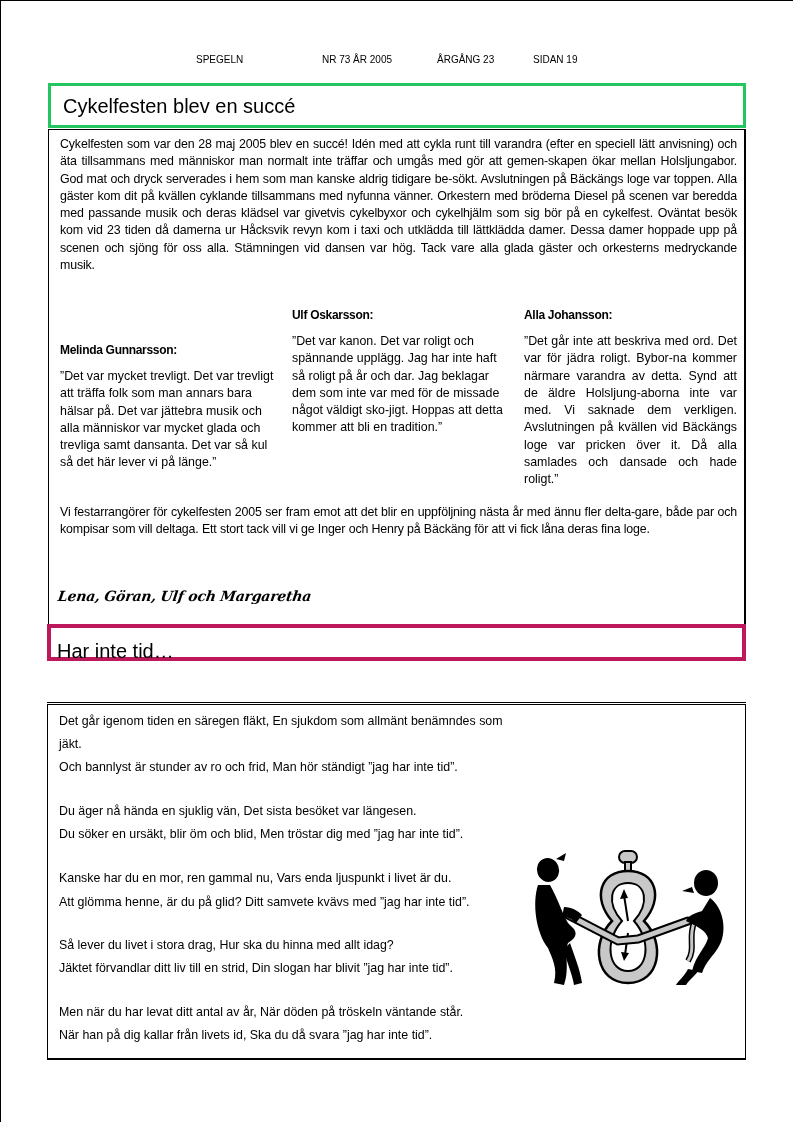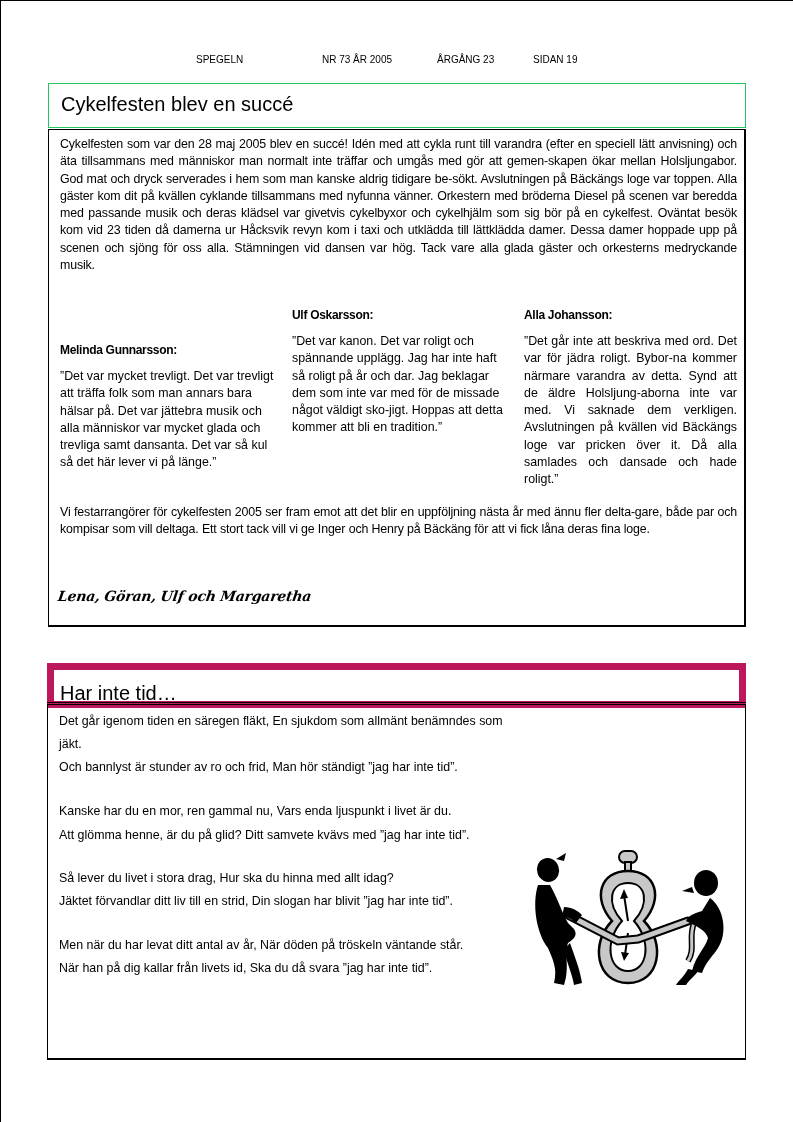--- a/index.html
+++ b/index.html
@@ -10,43 +10,43 @@
   .running-head { position: absolute; top: 54px; left: 0; width: 793px; height: 16px;
                   font-size: 10px; }
   .running-head span { position: absolute; white-space: nowrap; }
   .rh-paper { left: 196px; }
   .rh-issue { left: 293px; margin-left: 29px; }
   .rh-volume { left: 437px; }
   .rh-page { left: 533px; }
 
   
   .article1-title-box { position: absolute; left: 48px; top: 83px; width: 698px; height: 45px;
-                        border: 1px solid #22c55e; box-sizing: border-box; }
+                        border: 3px solid #22c55e; box-sizing: border-box; }
   .article1-title { position: absolute; left: 12px; top: 9px; font-size: 20px; white-space: nowrap; }
   .article1-body-box { position: absolute; left: 48px; top: 129px; width: 698px; height: 498px;
                        border: 1px solid #000; border-right-width: 2px; border-bottom-width: 2px;
                        box-sizing: border-box; }
   .para { position: absolute; left: 11px; width: 677px; font-size: 12.4px; line-height: 17.3px;
           text-align: justify; margin: 0; letter-spacing: -0.15px; }
   .para.intro { top: 6px; }
   .para.outro { top: 374px; }
   .quote-col { position: absolute; top: 178px; width: 215px; }
   .quote-col.c1 { left: 11px; margin-top: 35px; }
   .quote-col.c2 { left: 243px; }
   .quote-col.c3 { left: 475px; width: 213px; }
   .quote-name { font-size: 12px; font-weight: bold; height: 17px; white-space: nowrap; letter-spacing: -0.3px; }
   .quote-text { margin-top: 8px; font-size: 12.4px; line-height: 17.3px; }
   .quote-col.c3 .quote-text { text-align: justify; }
   .signature { position: absolute; left: 9px; top: 458px; font-family: "DejaVu Serif", serif;
                font-style: italic; font-size: 14px; letter-spacing: -0.2px; transform: skewX(-8deg);
                font-weight: bold; white-space: nowrap; }
 
   
-  .article2-title-box { position: absolute; left: 47px; top: 663px; width: 699px; height: 45px;
-                        border: 7px solid #be185d; box-sizing: border-box; }
+  .article2-title-box { position: absolute; left: 47px; top: 624px; width: 699px; height: 37px;
+                        border: 4px solid #be185d; box-sizing: border-box; }
   .article2-title { position: absolute; left: 6px; top: 12px; font-size: 20px; white-space: nowrap; }
   .article2-body-box { position: absolute; left: 47px; top: 704px; width: 699px; height: 356px;
                        border: 1px solid #000; border-bottom-width: 2px; box-sizing: border-box; }
   .article2-sep { position: absolute; left: 47px; top: 702px; width: 699px; height: 1px; background: #000; }
   .poem { position: absolute; left: 11px; top: 5px; width: 460px; font-size: 12.4px; }
   .stanza { margin-bottom: 21px; }
   .verse { line-height: 23px; }
   .verse.wrap { line-height: 16px; padding-top: 4px; padding-bottom: 3px; }
   .illustration { position: absolute; left: 480px; top: 138px; width: 210px; height: 152px; }
 </style>
@@ -89,20 +89,24 @@
   <div class="article2-title">Har inte tid…</div>
 </div>
 <div class="article2-sep"></div>
 <div class="article2-body-box">
   <div class="poem">
     <div class="stanza">
       <div class="verse">Det går igenom tiden en säregen fläkt, En sjukdom som allmänt benämndes som jäkt.</div>
       <div class="verse">Och bannlyst är stunder av ro och frid, Man hör ständigt ”jag har inte tid”.</div>
     </div>
     <div class="stanza">
+      <div class="verse">Du äger nå hända en sjuklig vän, Det sista besöket var längesen.</div>
+      <div class="verse">Du söker en ursäkt, blir öm och blid, Men tröstar dig med ”jag har inte tid”.</div>
+    </div>
+    <div class="stanza">
       <div class="verse">Kanske har du en mor, ren gammal nu, Vars enda ljuspunkt i livet är du.</div>
       <div class="verse wrap" style="width:445px;">Att glömma henne, är du på glid? Ditt samvete kvävs med ”jag har inte tid”.</div>
     </div>
     <div class="stanza">
       <div class="verse">Så lever du livet i stora drag, Hur ska du hinna med allt idag?</div>
       <div class="verse">Jäktet förvandlar ditt liv till en strid, Din slogan har blivit ”jag har inte tid”.</div>
     </div>
     <div class="stanza" style="margin-bottom:0">
       <div class="verse">Men när du har levat ditt antal av år, När döden på tröskeln väntande står.</div>
       <div class="verse">När han på dig kallar från livets id, Ska du då svara ”jag har inte tid”.</div>

